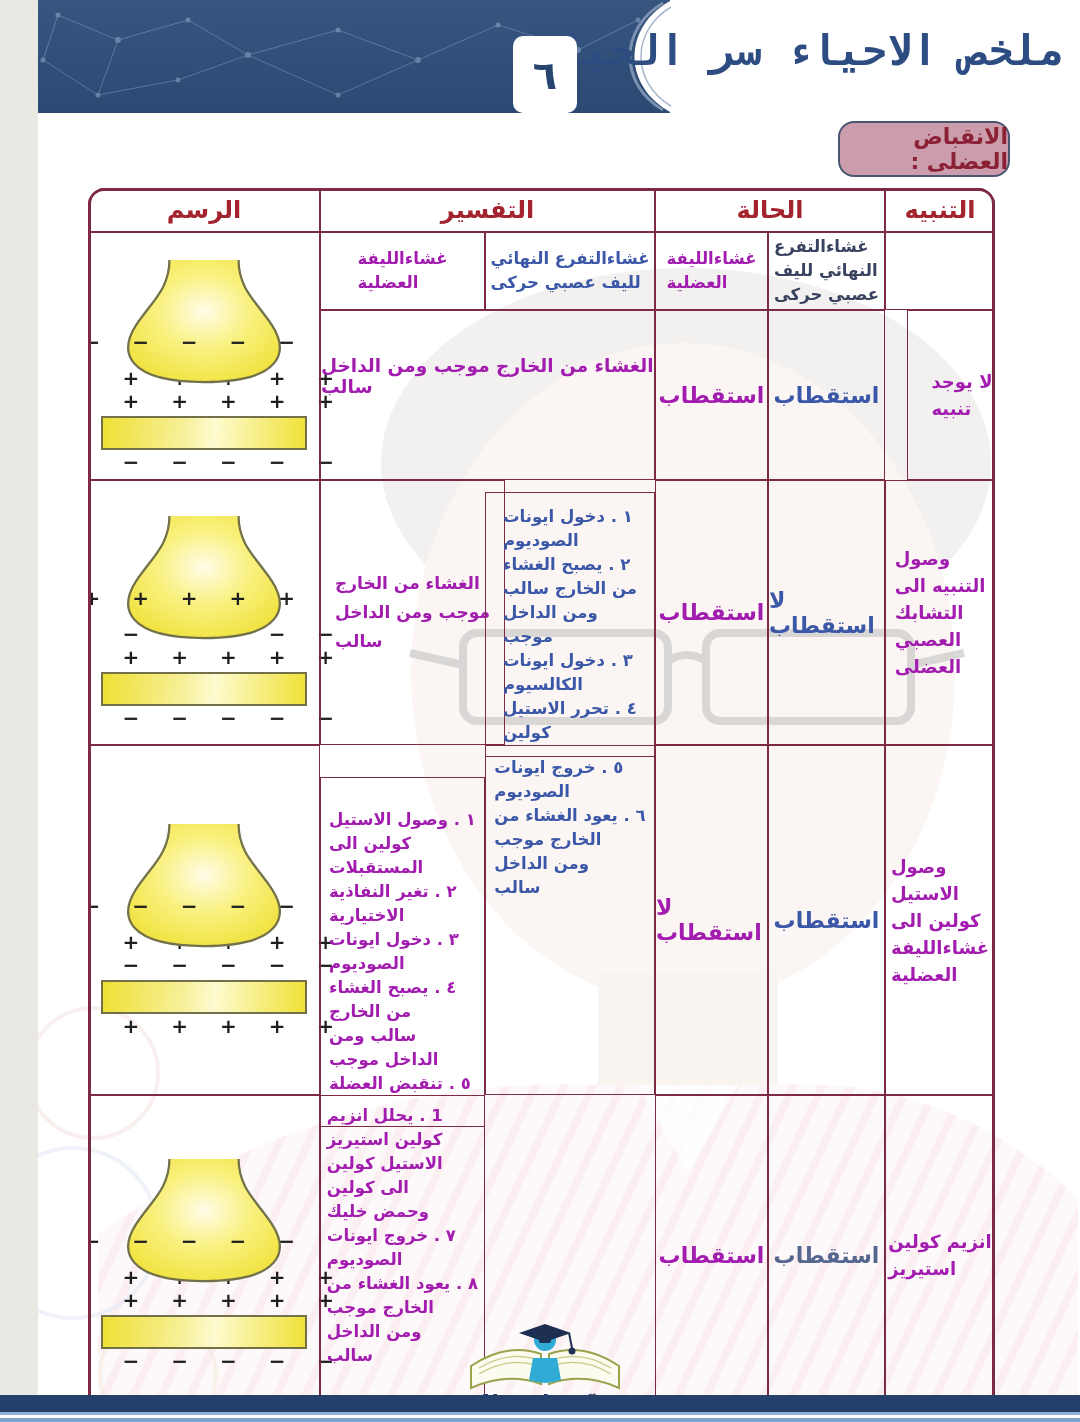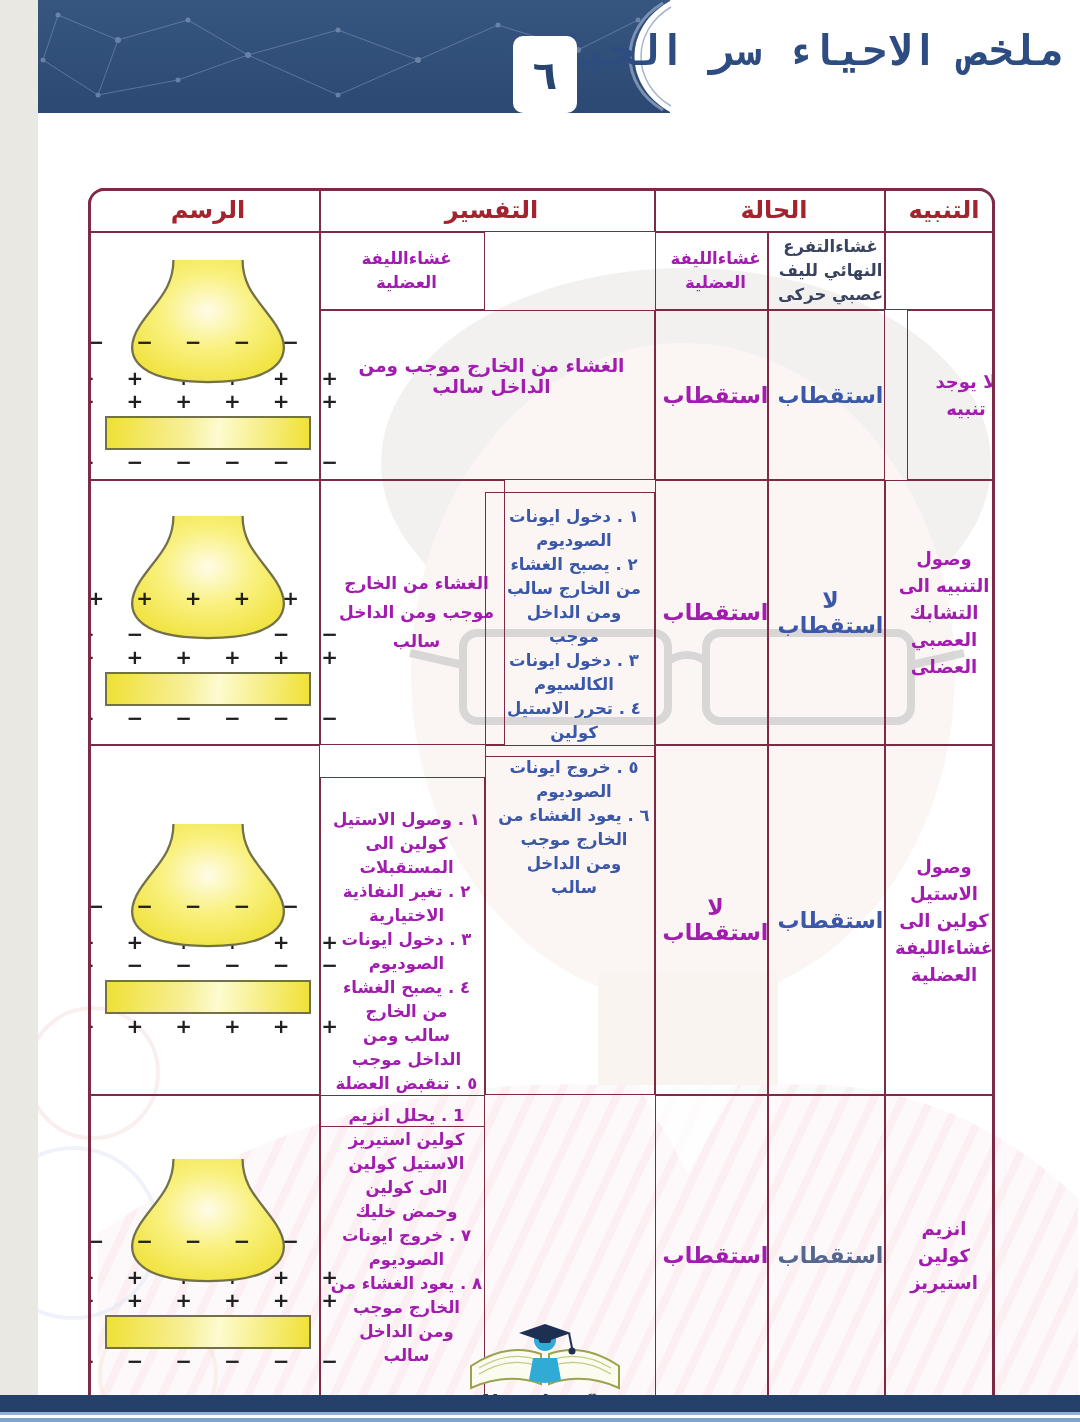--- a/index.html
+++ b/index.html
@@ -25,22 +25,22 @@
          z-index:4;}
   
   .photo{position:absolute;left:38px;top:113px;width:1042px;height:1296px;opacity:.30;
          z-index:0;pointer-events:none;}
   
   .table{position:absolute;left:88px;top:188px;width:907px;height:1227px;
          border-radius:16px 16px 0 0;overflow:hidden;z-index:1;}
   .table-outline{position:absolute;inset:0;border:3px solid #7d2b44;
                  border-radius:16px 16px 0 0;pointer-events:none;z-index:5;}
   .cell{position:absolute;box-sizing:border-box;border:1.5px solid #7d2b44;display:flex;
-        align-items:center;justify-content:center;text-align:center;direction:rtl;
-        white-space:pre-line;font-weight:bold;background:transparent;padding-left:8px;}
+        align-items:center;justify-content:center;text-align:left;direction:rtl;
+        white-space:pre-line;font-weight:bold;background:transparent;}
   .v-top{align-items:flex-start;}
   .hdr{font-size:24px;color:#a3242e;}
   .red{color:#a21caf;}
   .blue{color:#3b57a8;}
   .navy{color:#39435f;}
   .bluemuted{color:#55678f;}
   .sub{font-size:16.5px;line-height:24px;}
   .list{font-size:16.5px;line-height:24px;}
   .state{font-size:22px;}
   .stim{font-size:18px;line-height:27px;}
@@ -137,30 +137,33 @@
     <div class="banner-white"></div>
     <svg class="banner-bulge" width="62" height="113" viewBox="0 0 62 113">
       <path d="M62,0 C12,26 12,87 62,113 L62,0 Z" fill="#ffffff"></path>
       <path d="M53,3 C9,29 9,84 53,110" stroke="#7c90b2" stroke-width="3" fill="none"></path>
       <path d="M61,7 C21,31 21,82 61,106" stroke="#a8b6cc" stroke-width="1.5" fill="none"></path>
     </svg>
     <div class="banner-title">ملخص الاحياء سر الحياة</div>
   </div>
   <div class="page-tab">٦</div>
 
+  <div class="badge">الانقباض العضلى :</div>
 
   <div class="table">
 
     <div class="cell hdr" style="left:0;top:0;width:232px;height:44px;">الرسم</div>
     <div class="cell hdr" style="left:567px;top:0;width:230px;height:44px;">الحالة</div>
     <div class="cell hdr" style="left:232px;top:0;width:335px;height:44px;">التفسير</div>
     <div class="cell hdr" style="left:797px;top:0;width:110px;height:44px;">التنبيه</div>
 
     <div class="cell sub red" style="left:232px;top:44px;width:165px;height:78px;">غشاءالليفة
 العضلية</div>
+    <div class="cell sub blue" style="left:397px;top:44px;width:170px;height:78px;">غشاءالتفرع النهائي
+لليف عصبي حركى</div>
     <div class="cell sub red" style="left:567px;top:44px;width:113px;height:78px;">غشاءالليفة
 العضلية</div>
     <div class="cell sub navy" style="left:680px;top:44px;width:117px;height:78px;">غشاءالتفرع
 النهائي لليف
 عصبي حركى</div>
     <div class="cell" style="left:797px;top:44px;width:110px;height:78px;"></div>
 
     <div class="cell" style="left:0;top:44px;width:232px;height:248px;">
       <div class="diagram">
         <div class="bulb-wrap">

